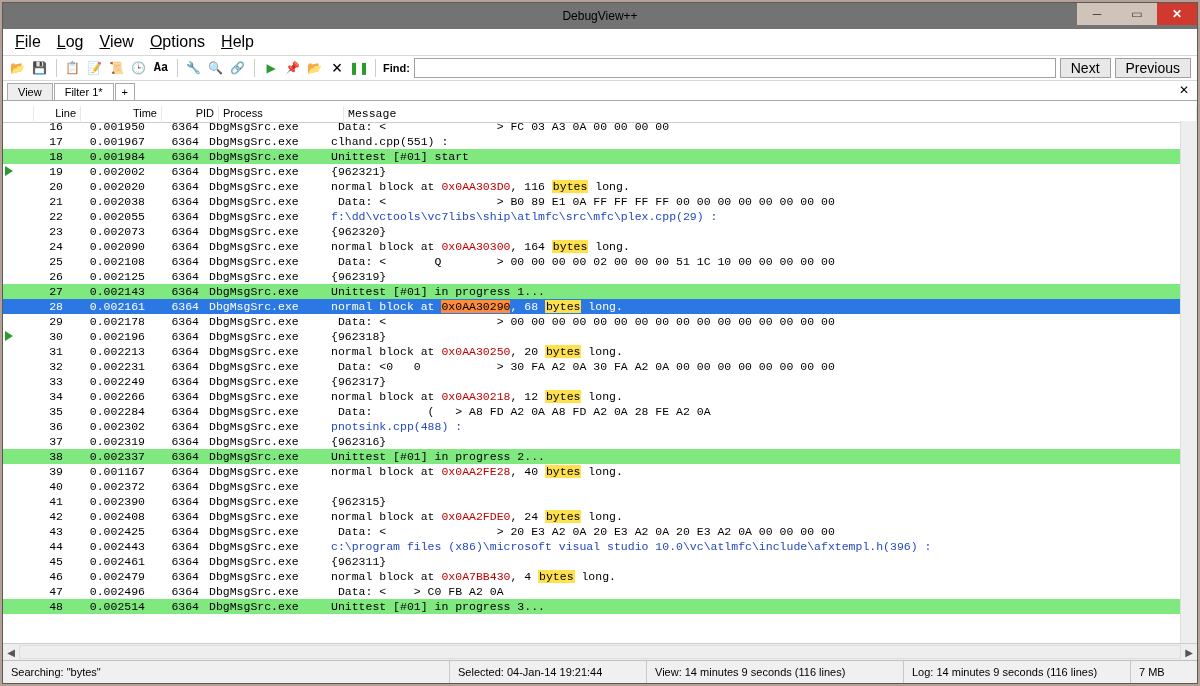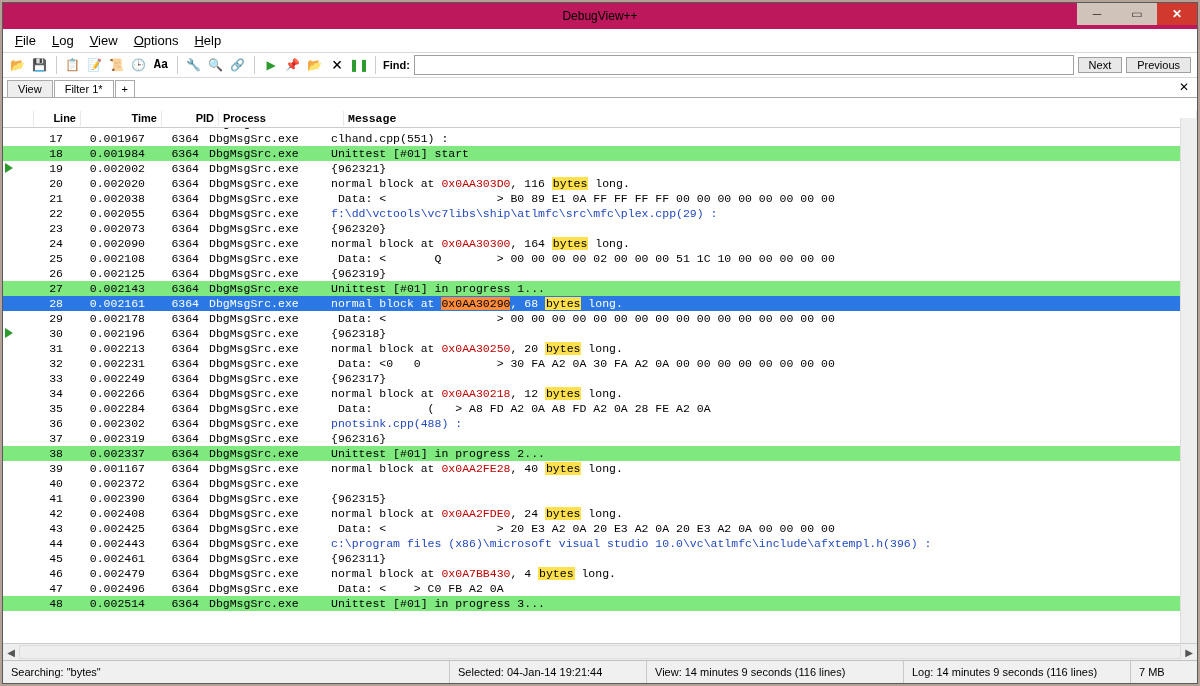--- a/index.html
+++ b/index.html
@@ -10,39 +10,39 @@
   overflow: hidden;
 }
 .win {
   position: absolute; inset: 2px;
   background: #f0f0f0;
   border: 1px solid #5a5a5a;
   display: flex; flex-direction: column;
 }
 .titlebar {
   height: 26px;
-  background: #be185d;
+  background: #737373;
   color: #000;
   display: flex;
   align-items: center;
   justify-content: center;
   position: relative;
   font-size: 12px;
 }
 .titlebar .caption { text-align: center; flex: 1; pointer-events: none; }
 .winctrls { position: absolute; right: 0; top: 0; display: flex; height: 22px; }
 .winctrls div { width: 40px; height: 22px; display: flex; align-items: center; justify-content: center; font-size: 12px; }
 .winctrls .min, .winctrls .max { background: #d0c3ba; color: #333; }
 .winctrls .close { background: #d1392f; color: #fff; font-weight: bold; }
 .menubar {
   background: #fff;
   border-bottom: 1px solid #d8d8d8;
   padding: 2px 6px;
   display: flex; gap: 4px;
-  font-size: 13px;
+  font-size: 16px;
 }
 .menubar span { padding: 2px 6px; }
 .menubar u { text-decoration: underline; }
 .toolbar {
   background: #fff;
   border-bottom: 1px solid #d8d8d8;
   padding: 2px 6px;
   display: flex; align-items: center; gap: 4px;
 }
 .tbtn {
@@ -51,21 +51,21 @@
   font-size: 12px;
 }
 .tsep { width: 1px; height: 18px; background: #ccc; margin: 0 3px; }
 .find-label { font-weight: bold; font-size: 11px; }
 .find-input {
   flex: 1; height: 18px; border: 1px solid #a0a0a0;
   background: #fff; font-size: 11px; padding: 0 4px;
 }
 .nav-btn {
   border: 1px solid #a0a0a0; background: #e8e8e8;
-  padding: 1px 10px; font-size: 11px; cursor: default;
+  padding: 1px 10px; font-size: 14px; cursor: default;
 }
 .tabbar {
   background: #fff;
   padding: 2px 4px 0 4px;
   display: flex; align-items: flex-end;
   border-bottom: 1px solid #aaa;
   font-size: 11px;
   position: relative;
 }
 .tab {
@@ -80,21 +80,21 @@
 .cols {
   display: flex;
   font-family: "Tahoma", sans-serif;
   font-size: 11px;
   color: #000;
   border-bottom: 1px solid #ddd;
   padding: 1px 0;
 }
 .cols.header {
   background: #fff; border-bottom: 1px solid #ccc;
-  font-weight: bold; position: sticky; top: 12px;
+  font-weight: normal; position: sticky; top: 4px;
 }
 .cols.header div { padding: 1px 4px; border-right: 1px solid #e8e8e8; }
 .c-gutter { width: 22px; flex: none; }
 .c-line { width: 38px; text-align: right; padding-right: 10px; flex: none; }
 .c-time { width: 72px; text-align: right; padding-right: 6px; flex: none; }
 .c-pid { width: 48px; text-align: right; padding-right: 6px; flex: none; }
 .c-proc { width: 116px; padding-left: 4px; flex: none; }
 .c-msg {
   flex: 1; padding-left: 6px;
   font-family: "Consolas", "Courier New", monospace;

